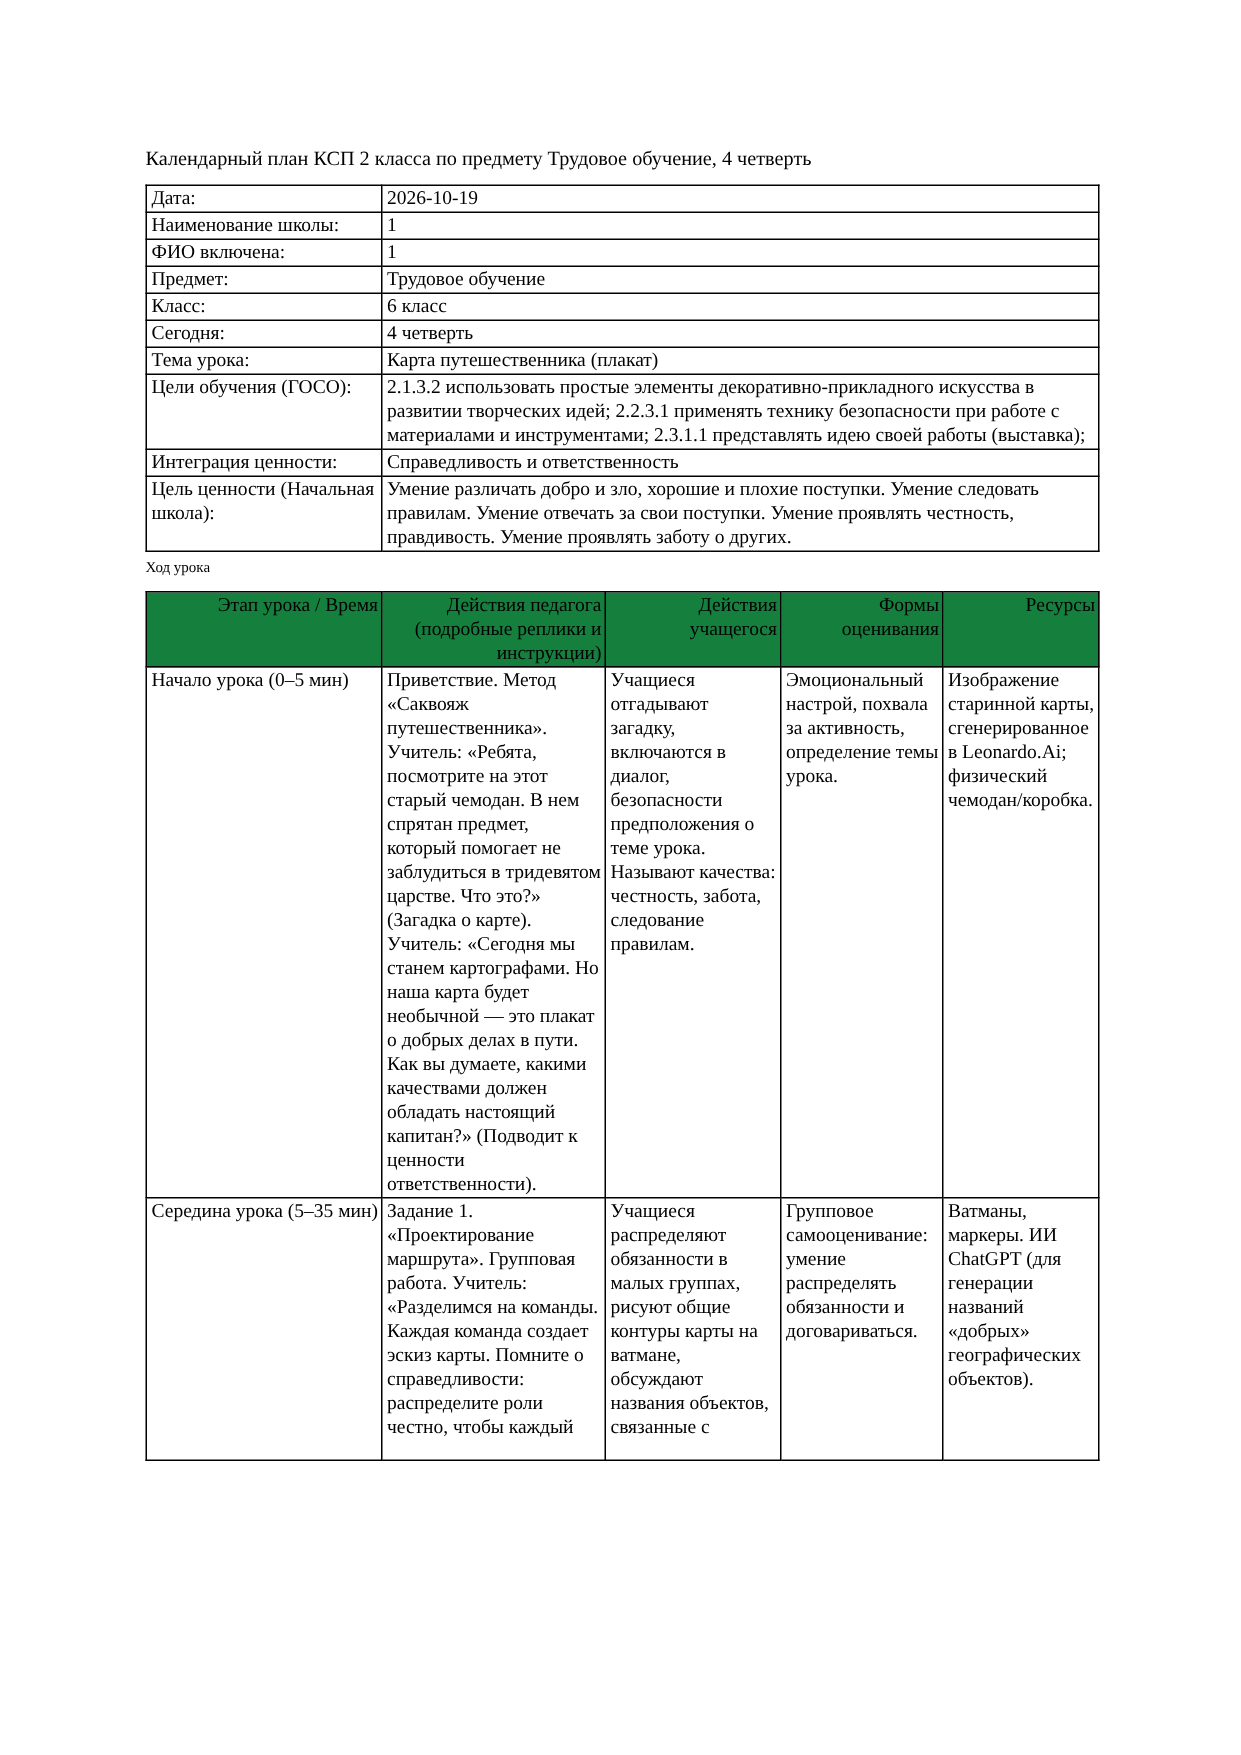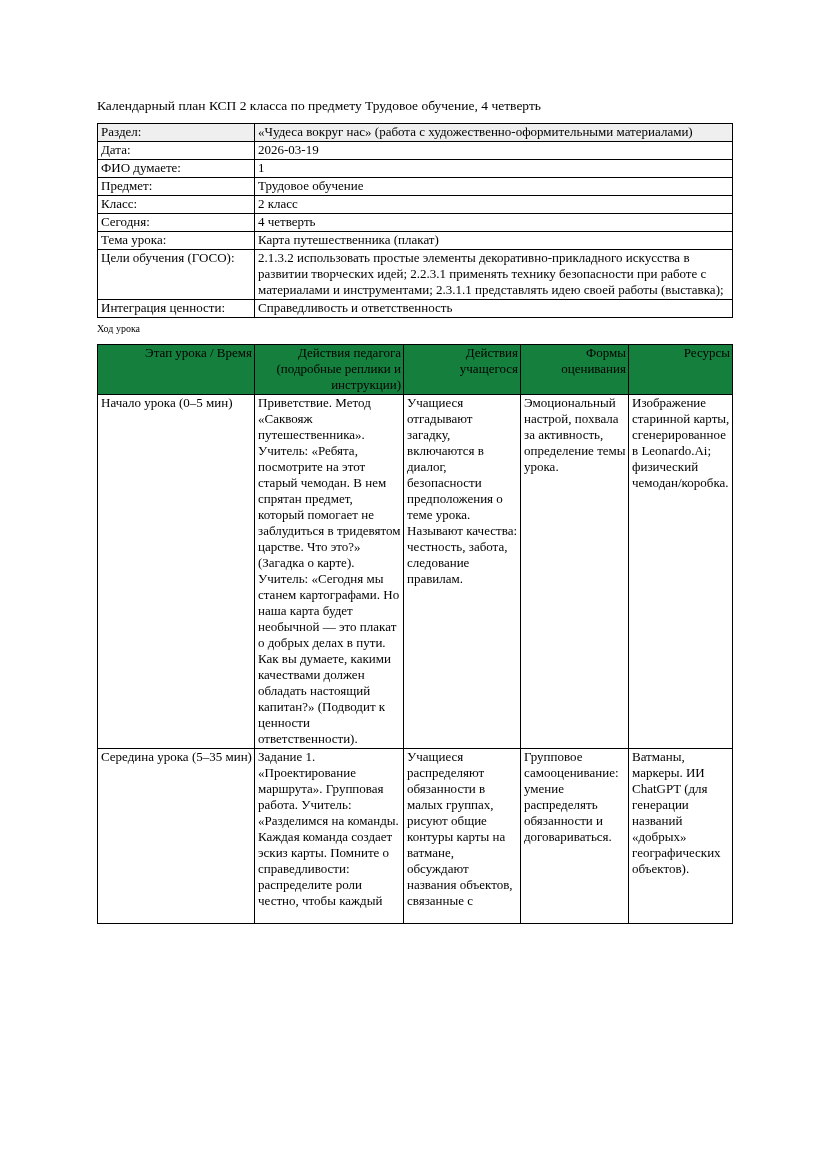--- a/index.html
+++ b/index.html
@@ -62,55 +62,59 @@
   <div class="doc">
 
     <p class="doc-title">Календарный план КСП 2 класса по предмету Трудовое обучение, 4 четверть</p>
 
     <table class="info-table">
       <colgroup>
           <col style="width:157px">
           <col style="width:478px">
         </colgroup>
       <tbody>
-        <tr class="header-row">
-          <td>Раздел:</td>
-          <td>«Чудеса вокруг нас» (работа с художественно-оформительными материалами)</td>
+        <tr>
+          <td>Дата:</td>
+          <td>2026-10-19</td>
         </tr>
         <tr>
-          <td>Дата:</td>
-          <td>2026-03-19</td>
+          <td>Наименование школы:</td>
+          <td>1</td>
         </tr>
         <tr>
-          <td>ФИО думаете:</td>
+          <td>ФИО включена:</td>
           <td>1</td>
         </tr>
         <tr>
           <td>Предмет:</td>
           <td>Трудовое обучение</td>
         </tr>
         <tr>
           <td>Класс:</td>
-          <td>2 класс</td>
+          <td>6 класс</td>
         </tr>
         <tr>
           <td>Сегодня:</td>
           <td>4 четверть</td>
         </tr>
         <tr>
           <td>Тема урока:</td>
           <td>Карта путешественника (плакат)</td>
         </tr>
         <tr>
           <td>Цели обучения (ГОСО):</td>
           <td>2.1.3.2 использовать простые элементы декоративно-прикладного искусства в развитии творческих идей; 2.2.3.1 применять технику безопасности при работе с материалами и инструментами; 2.3.1.1 представлять идею своей работы (выставка);</td>
         </tr>
         <tr>
           <td>Интеграция ценности:</td>
           <td>Справедливость и ответственность</td>
+        </tr>
+        <tr>
+          <td>Цель ценности (Начальная школа):</td>
+          <td>Умение различать добро и зло, хорошие и плохие поступки. Умение следовать правилам. Умение отвечать за свои поступки. Умение проявлять честность, правдивость. Умение проявлять заботу о других.</td>
         </tr>
       </tbody>
     </table>
 
     <p class="section-label">Ход урока</p>
 
     <table class="lesson-table">
       <colgroup>
         <col style="width:157px">
           <col style="width:149px">

